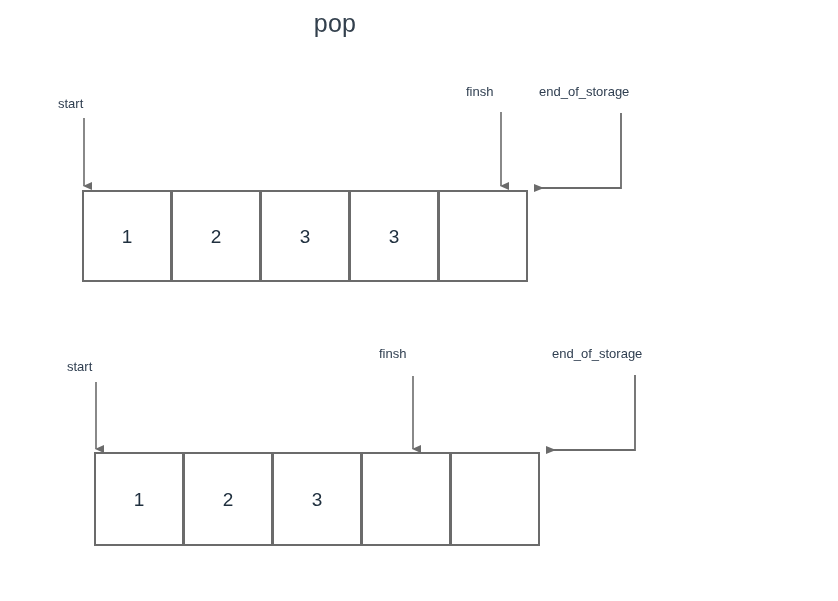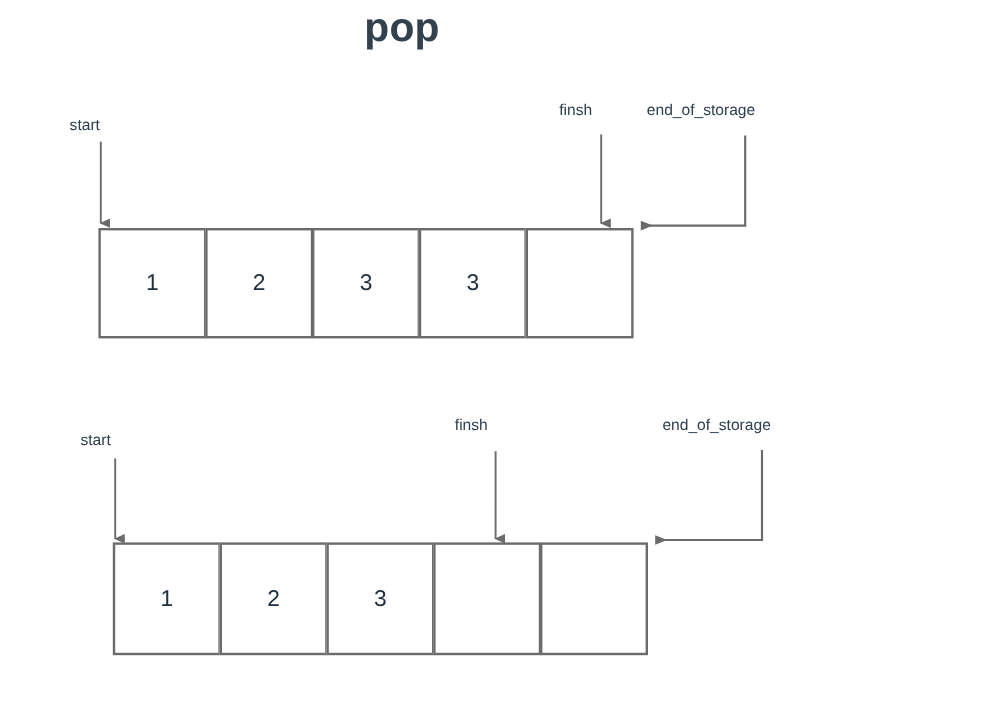--- a/index.html
+++ b/index.html
@@ -21,22 +21,22 @@
     top: 0;
     width: 838px;
     height: 601px;
   }
   .diagram-title {
     position: absolute;
     left: 0;
     top: 6px;
     width: 670px;
     text-align: center;
-    font-size: 34px;
-    font-weight: 700;
+    font-size: 25px;
+    font-weight: 400;
     color: #33404d;
     letter-spacing: 0.2px;
     line-height: 34px;
   }
   .ptr-label {
     position: absolute;
     font-size: 13px;
     color: #2f3e50;
     white-space: nowrap;
     line-height: 15px;

